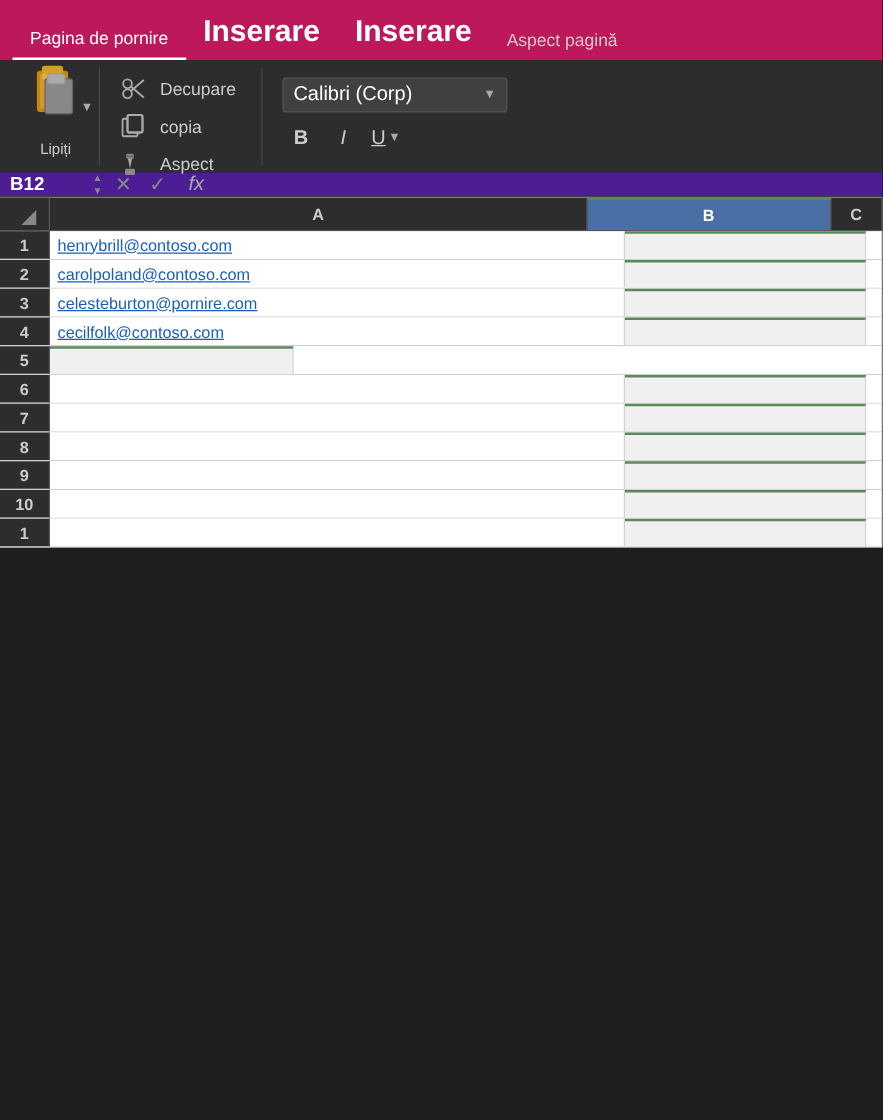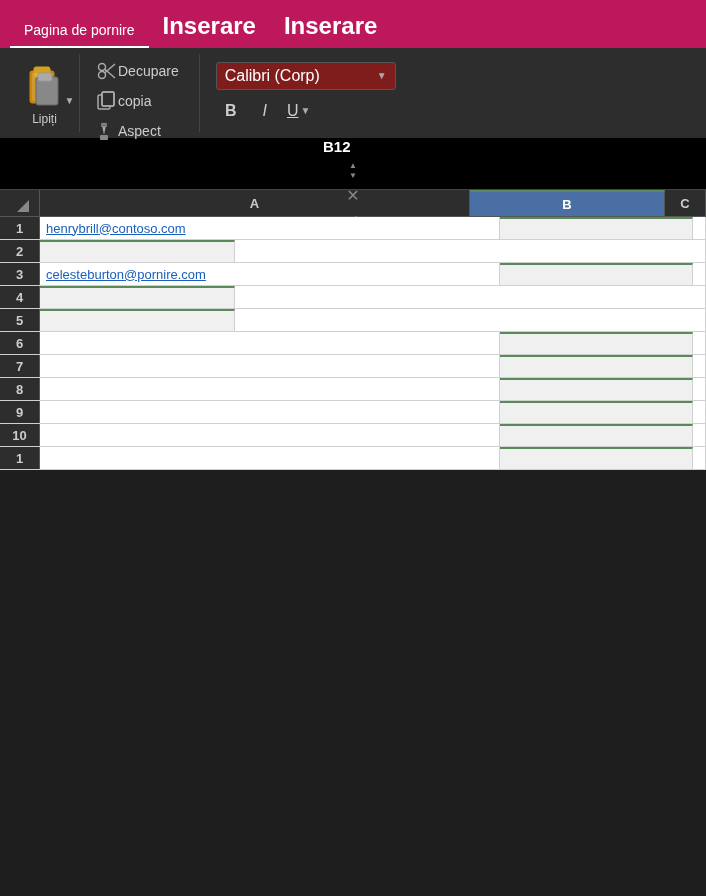--- a/index.html
+++ b/index.html
@@ -72,35 +72,36 @@
     .paste-dropdown-arrow {
       font-size: 10px;
       color: #aaa;
       position: absolute;
       right: -8px;
       bottom: 4px;
     }
     .paste-label {
       font-size: 12px;
       color: #cccccc;
-      margin-top: 2px;
+      margin-top: 16px;
     }
 
     
     .clipboard-group {
       display: flex;
       flex-direction: column;
       justify-content: space-around;
       padding: 4px 16px 4px 12px;
       border-right: 1px solid #444;
       gap: 4px;
     }
     .clipboard-item {
       display: flex;
       align-items: center;
+      gap: 10px;
       cursor: pointer;
       padding: 2px 4px;
       border-radius: 3px;
     }
     .clipboard-icon {
       width: 22px;
       height: 22px;
       display: flex;
       align-items: center;
       justify-content: center;
@@ -114,21 +115,21 @@
     
     .font-group {
       display: flex;
       flex-direction: column;
       justify-content: space-around;
       padding: 4px 16px;
     }
     .font-name-box {
       display: flex;
       align-items: center;
-      background: #7f1d1d;
+      background: #404040;
       border: 1px solid #555;
       border-radius: 3px;
       padding: 3px 8px;
       min-width: 180px;
       height: 28px;
     }
     .font-name-text {
       font-size: 16px;
       color: #ffffff;
       flex: 1;
@@ -163,26 +164,25 @@
     .underline-arrow {
       font-size: 10px;
       color: #aaa;
       margin-left: 2px;
     }
 
     
     .formula-bar {
       display: flex;
       align-items: center;
-      background: #000000;
-      height: 52px;
+      background: #4c1d95;
+      height: 20px;
       border-bottom: 1px solid #444;
       padding: 0 8px;
       gap: 6px;
-      flex-direction: column;
     }
     .cell-ref {
       font-size: 15px;
       font-weight: 600;
       color: #ffffff;
       width: 60px;
     }
     .formula-arrows {
       display: flex;
       flex-direction: column;
@@ -312,20 +312,23 @@
 <div class="tab-bar">
   <div class="tab-item active">
     <span>Pagina de pornire</span>
   </div>
   <div class="tab-item large">
     <span>Inserare</span>
   </div>
   <div class="tab-item large">
     <span>Inserare</span>
   </div>
+  <div class="tab-item">
+    <span>Aspect pagină</span>
+  </div>
 </div>
 
 <div class="ribbon-content">
 
   <div class="paste-group">
     <div class="paste-icon-wrap">
       <div class="paste-icon">
 
         <svg width="38" height="44" viewBox="0 0 38 44" fill="none">
           <rect x="4" y="8" width="24" height="32" rx="2" fill="#c8860a" stroke="#c8860a" stroke-width="1"></rect>
@@ -437,39 +440,45 @@
           <a class="cell-link">henrybrill@contoso.com</a>
         </div>
       <div class="cell col-b"></div>
       <div class="cell col-c"></div>
     </div>
 
     <div class="grid-row">
       <div class="row-num">
           <span>2</span>
         </div>
+      <div class="cell col-a">
+          <a class="cell-link">carolpoland@contoso.com</a>
+        </div>
       <div class="cell col-b"></div>
       <div class="cell col-c"></div>
     </div>
 
     <div class="grid-row">
       <div class="row-num">
           <span>3</span>
         </div>
       <div class="cell col-a">
           <a class="cell-link">celesteburton@pornire.com</a>
         </div>
       <div class="cell col-b"></div>
       <div class="cell col-c"></div>
     </div>
 
     <div class="grid-row">
       <div class="row-num">
           <span>4</span>
         </div>
+      <div class="cell col-a">
+          <a class="cell-link">cecilfolk@contoso.com</a>
+        </div>
       <div class="cell col-b"></div>
       <div class="cell col-c"></div>
     </div>
 
     <div class="grid-row">
       <div class="row-num">
           <span>5</span>
         </div>
       <div class="cell col-b"></div>
       <div class="cell col-c"></div>

